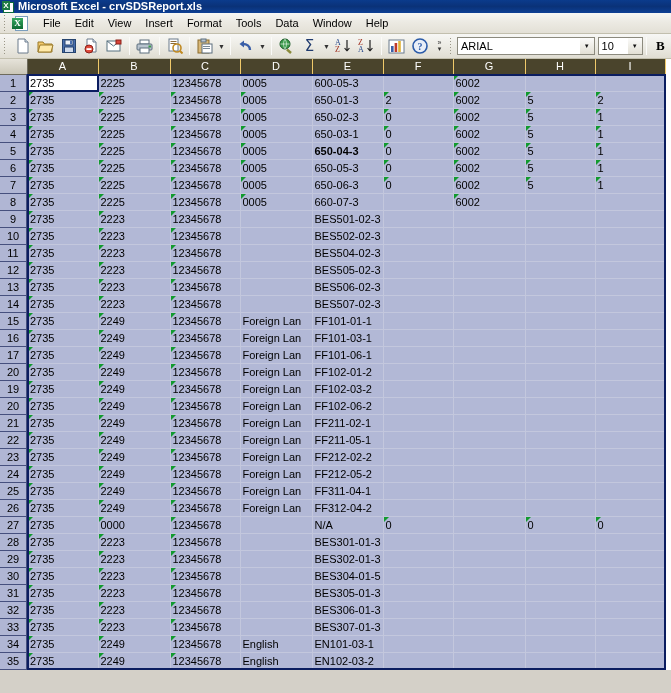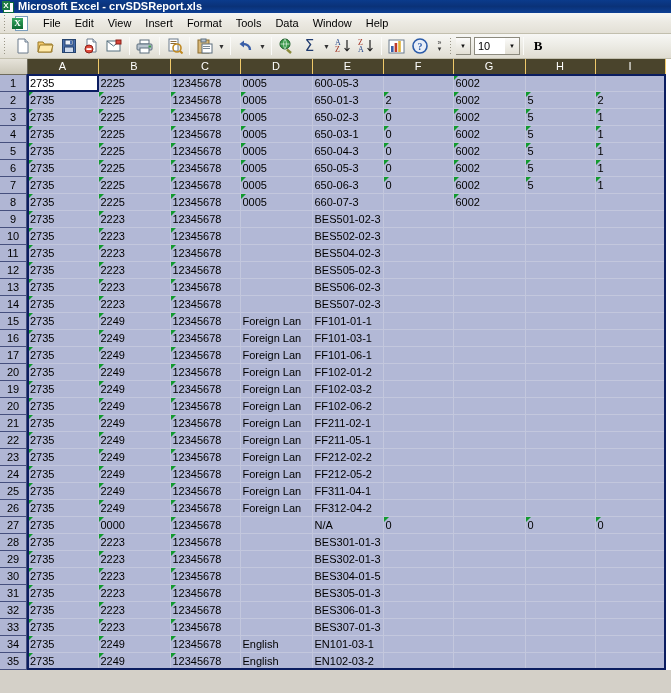--- a/index.html
+++ b/index.html
@@ -359,20 +359,23 @@
           <circle cx="8" cy="8" r="7" fill="#e8eef8" stroke="#2a5aa8" stroke-width="1.6"></circle>
           <text x="8" y="12" font-size="10" text-anchor="middle" font-family="Liberation Serif, serif" fill="#2a5aa8" font-weight="bold">?</text>
         </svg>
     </div>
     <div class="tb-more">
         <span>»</span>
         <span>▾</span>
       </div>
 
     <div class="grip"></div>
+    <div class="fontbox">
+      <span>ARIAL</span>
+    </div>
     <div class="combo-arrow">▼</div>
     <div class="sizebox" style="margin-left:3px;">
       <span>10</span>
     </div>
     <div class="combo-arrow">▼</div>
     <div class="tb-sep"></div>
     <div class="bold-btn">
       <span>B</span>
     </div>
   </div>
@@ -522,21 +525,21 @@
             </td>
             <td class="cell err" style="width: 72px;">
               <span class="ctext">2225</span>
             </td>
             <td class="cell err" style="width: 70px;">
               <span class="ctext">12345678</span>
             </td>
             <td class="cell err" style="width: 72px;">
               <span class="ctext">0005</span>
             </td>
-            <td class="cell" style="width: 71px;">
+            <td class="cell" style="width: 71px; font-weight: bold;">
               <span class="ctext">650-04-3</span>
             </td>
             <td class="cell err" style="width: 70px;">
               <span class="ctext">0</span>
             </td>
             <td class="cell err" style="width: 72px;">
               <span class="ctext">6002</span>
             </td>
             <td class="cell err" style="width: 70px;">
               <span class="ctext">5</span>

